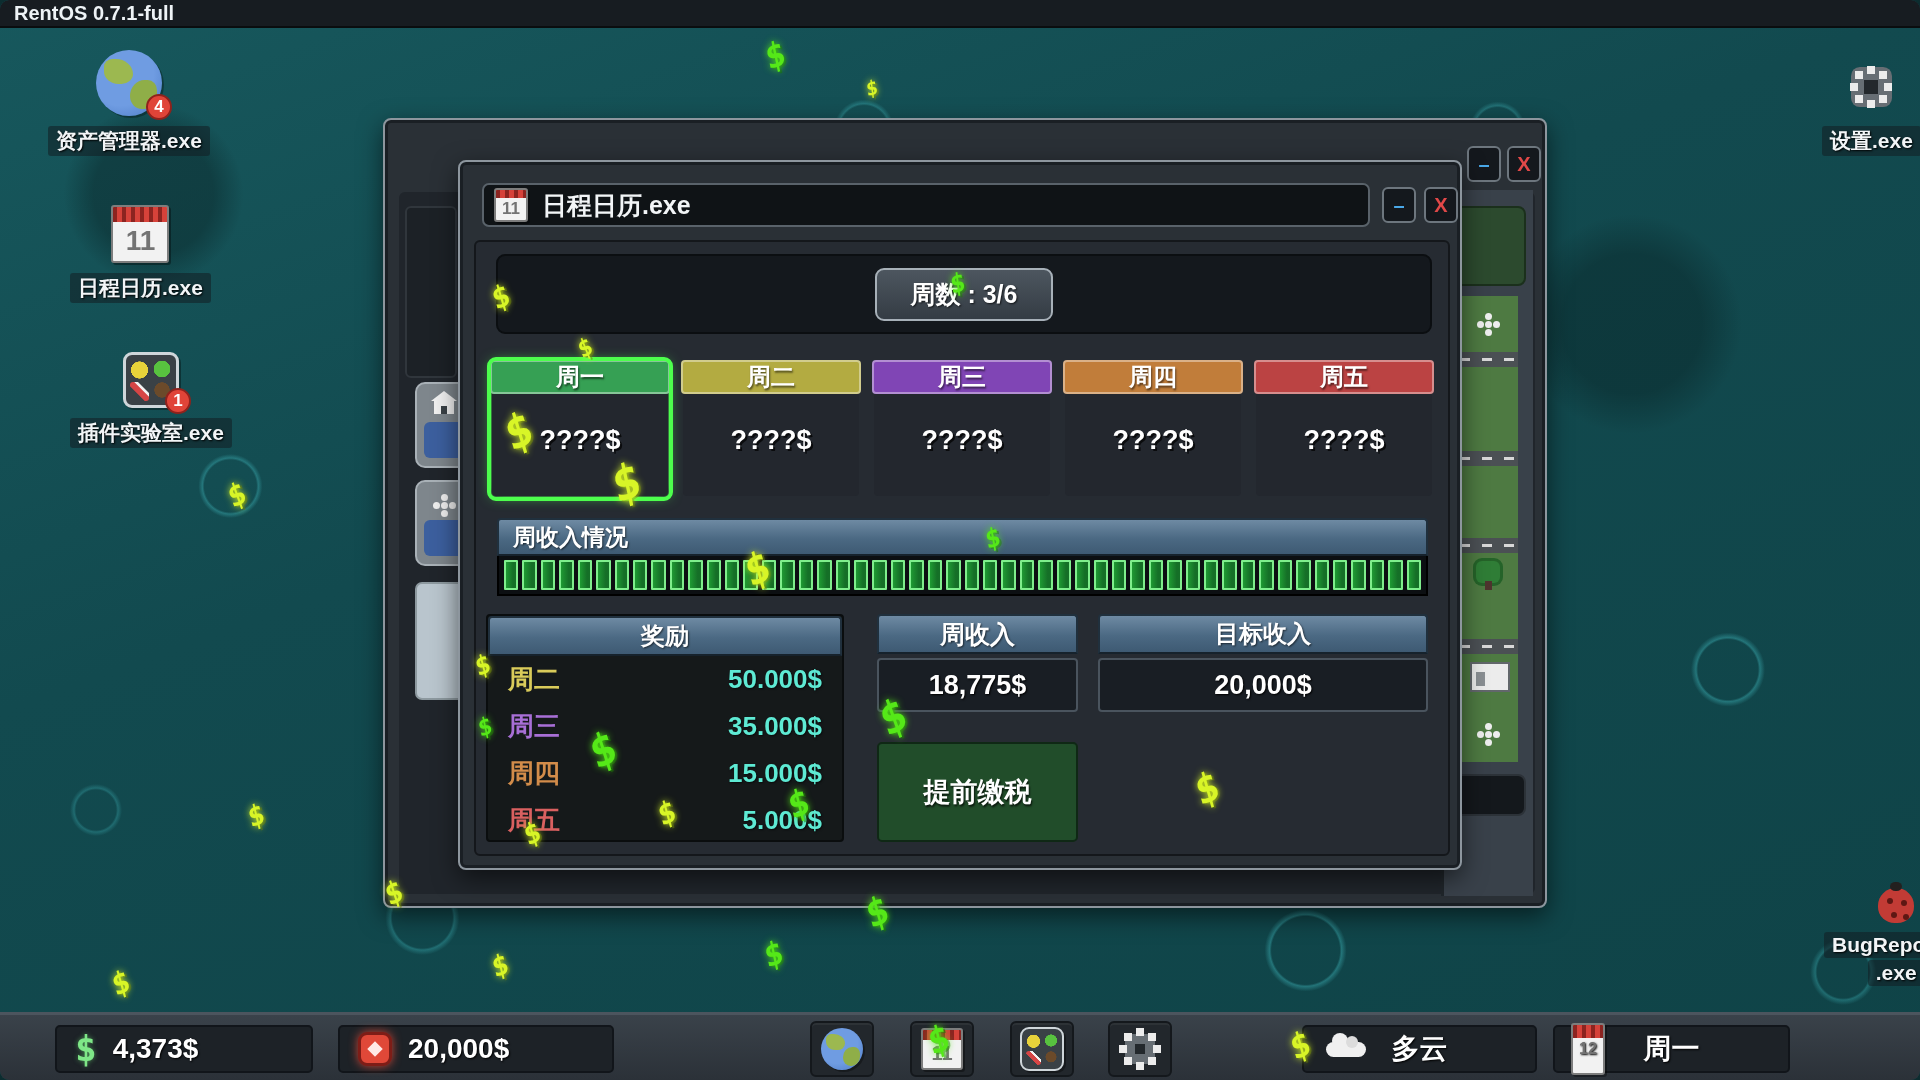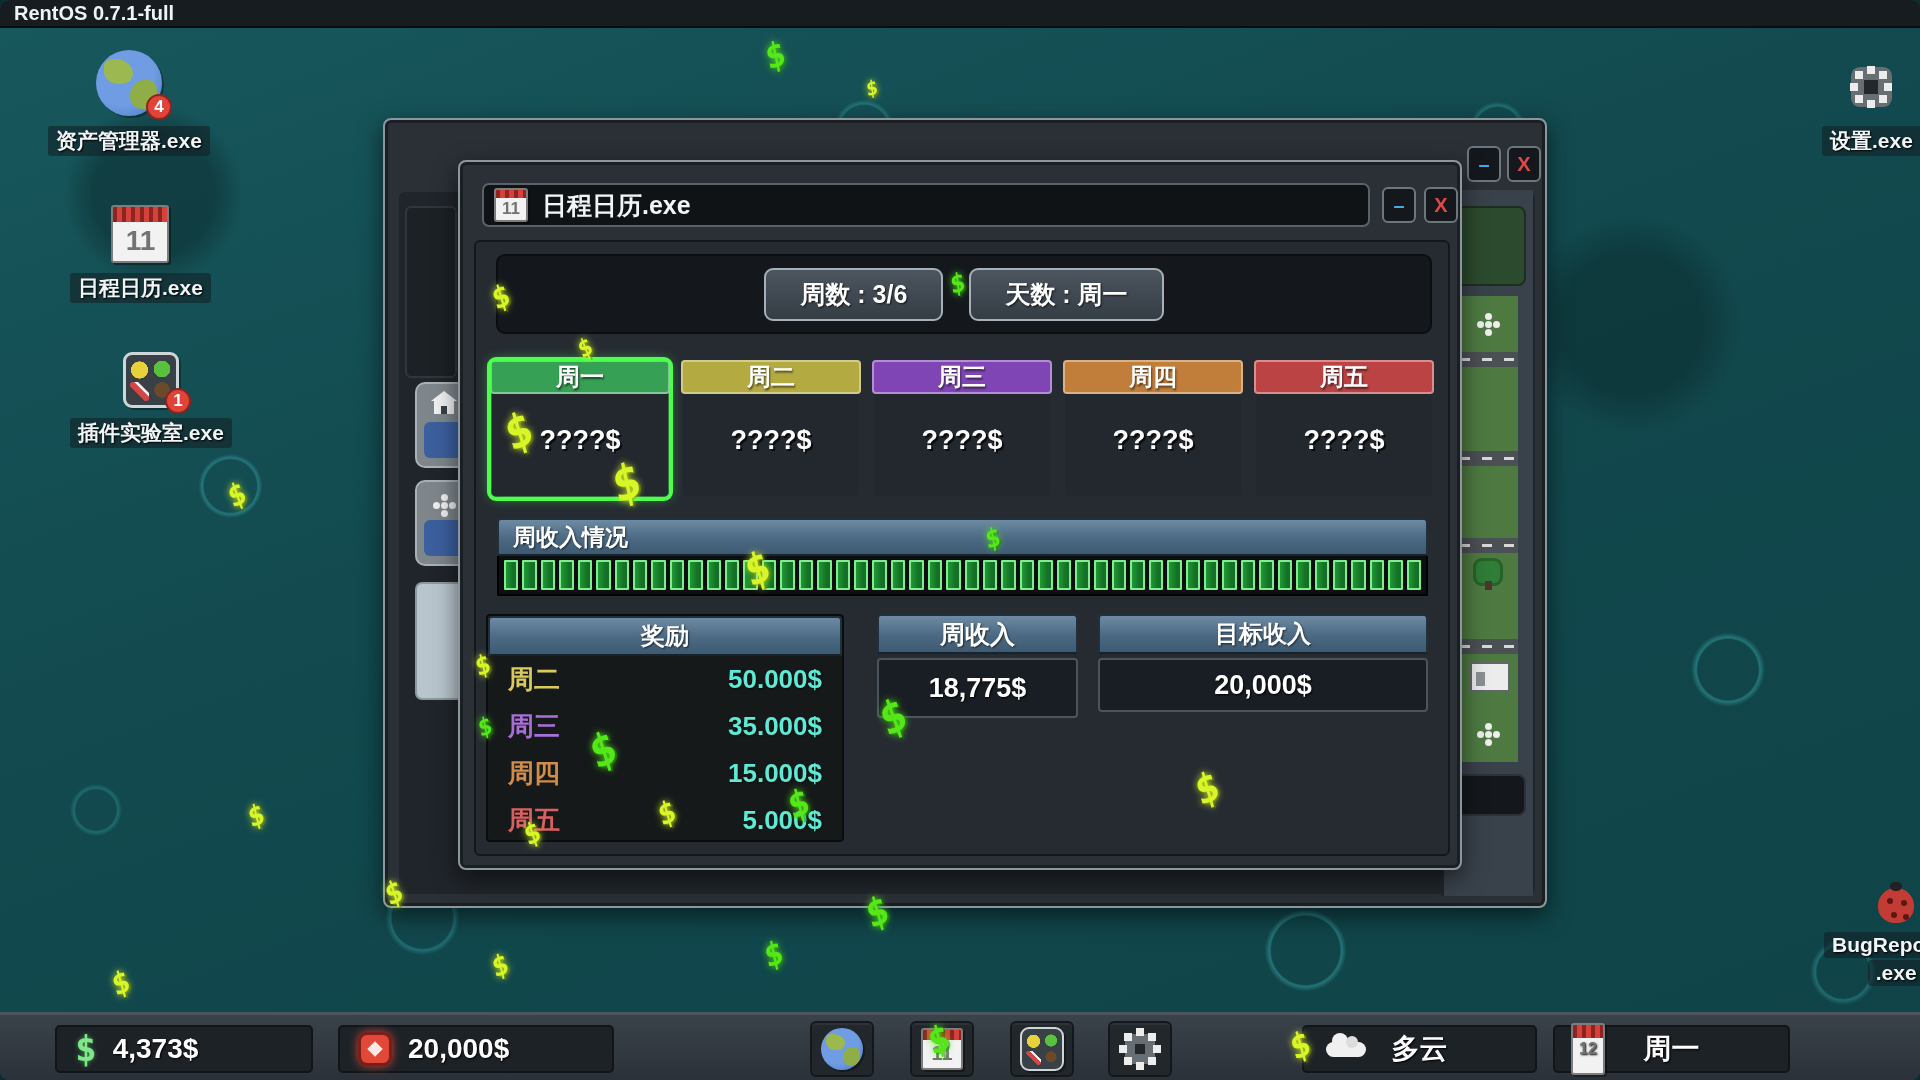--- a/index.html
+++ b/index.html
@@ -223,21 +223,20 @@
       </div>
       <span>日程日历.exe</span>
     </div>
     <div class="win-btn btn-min" style="left:922px;top:25px;">–</div>
     <div class="win-btn btn-close" style="left:964px;top:25px;">X</div>
 
     <div style="position:absolute;left:14px;top:78px;width:976px;height:616px;background:#262b32;border:2px solid #14171b;border-radius:6px;">
 
       <div style="position:absolute;left:20px;top:12px;width:936px;height:80px;background:#14181d;border:2px solid #0b0e11;border-radius:9px;display:flex;align-items:center;justify-content:center;gap:26px;">
         <div class="info-btn">周数 : 3/6</div>
-        <div class="info-btn">天数 : 周一</div>
       </div>
 
       <div style="position:absolute;left:16px;top:120px;width:940px;height:134px;">
         <div class="day-card d0 sel" style="left:0;">
           <div class="day-hdr">周一</div>
           <div class="day-val">????$</div>
         </div>
         <div class="day-card d1" style="left:191px;">
           <div class="day-hdr">周二</div>
           <div class="day-val">????$</div>
@@ -327,28 +326,29 @@
           <span class="rw-val">15.000$</span>
         </div>
         <div class="reward-row">
           <span class="rw-fri">周五</span>
           <span class="rw-val">5.000$</span>
         </div>
       </div>
 
       <div style="position:absolute;left:401px;top:372px;width:201px;">
         <div class="panel-hdr" style="height:40px;font-size:25px;">周收入</div>
-        <div class="val-box" style="height:60px;margin-top:4px;">18,775$</div>
+        <div class="val-box" style="height:54px;margin-top:4px;">18,775$</div>
       </div>
 
       <div style="position:absolute;left:622px;top:372px;width:330px;">
         <div class="panel-hdr" style="height:40px;font-size:24px;">目标收入</div>
         <div class="val-box" style="height:54px;margin-top:4px;">20,000$</div>
       </div>
 
+      <div style="position:absolute;left:401px;top:500px;width:201px;height:100px;background:#214d2a;border:2px solid #0f2815;border-radius:5px;display:flex;align-items:center;justify-content:center;color:#fff;font-size:27px;font-weight:bold;text-shadow:1px 2px 2px rgba(0,0,0,.7);cursor:pointer;">提前缴税</div>
 
     </div>
   </div>
 
   <div id="taskbar">
     <div class="tb-panel" style="left:55px;width:258px;">
       <span class="money-glyph">$</span>
       <span>4,373$</span>
     </div>
     <div class="tb-panel" style="left:338px;width:276px;">

